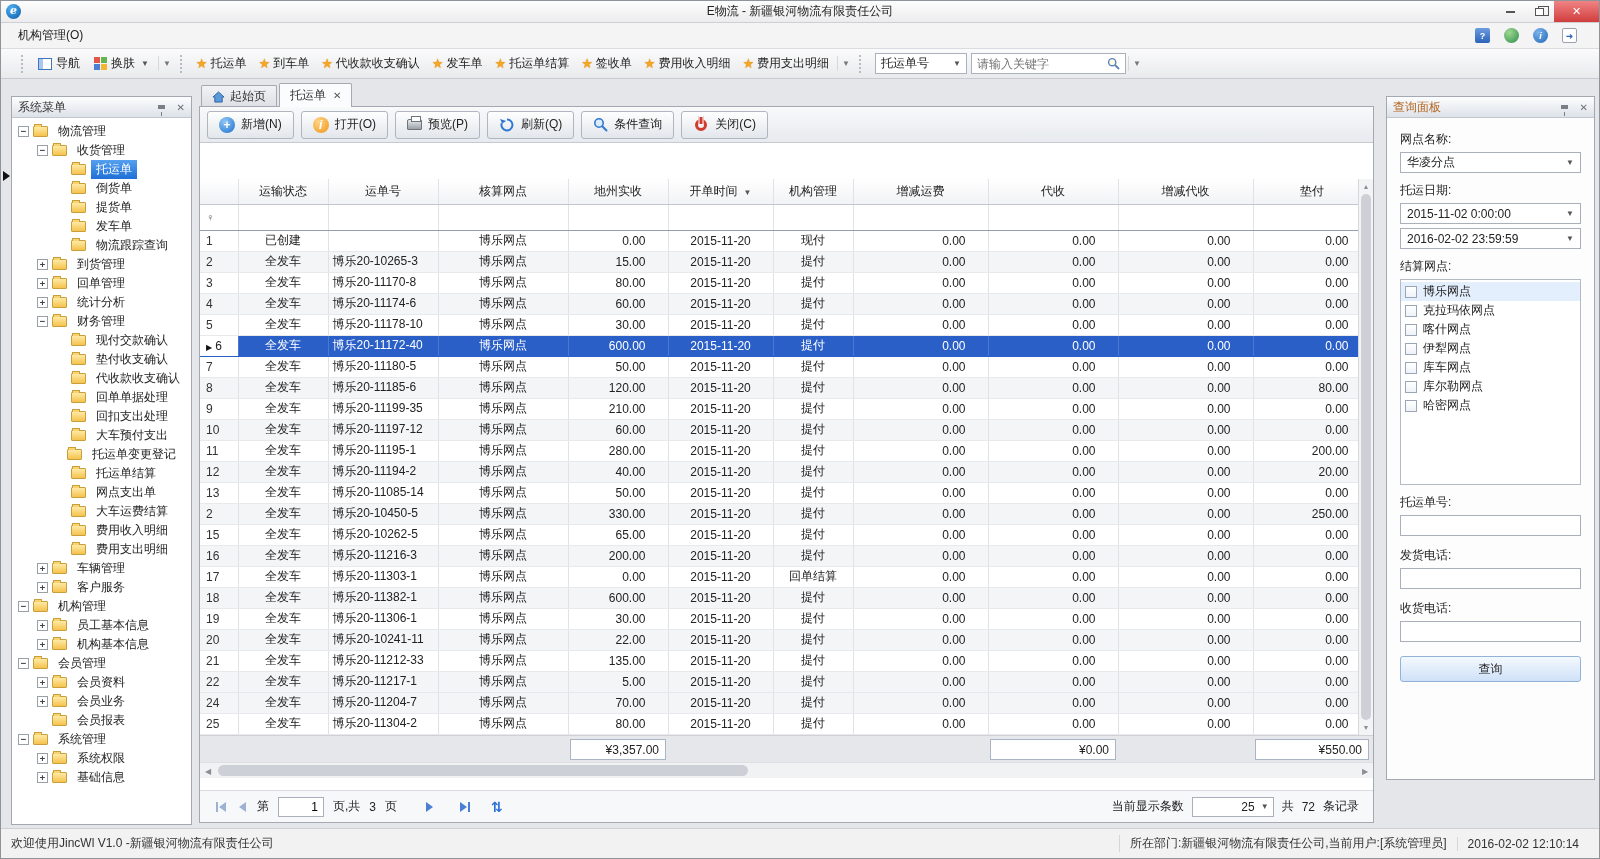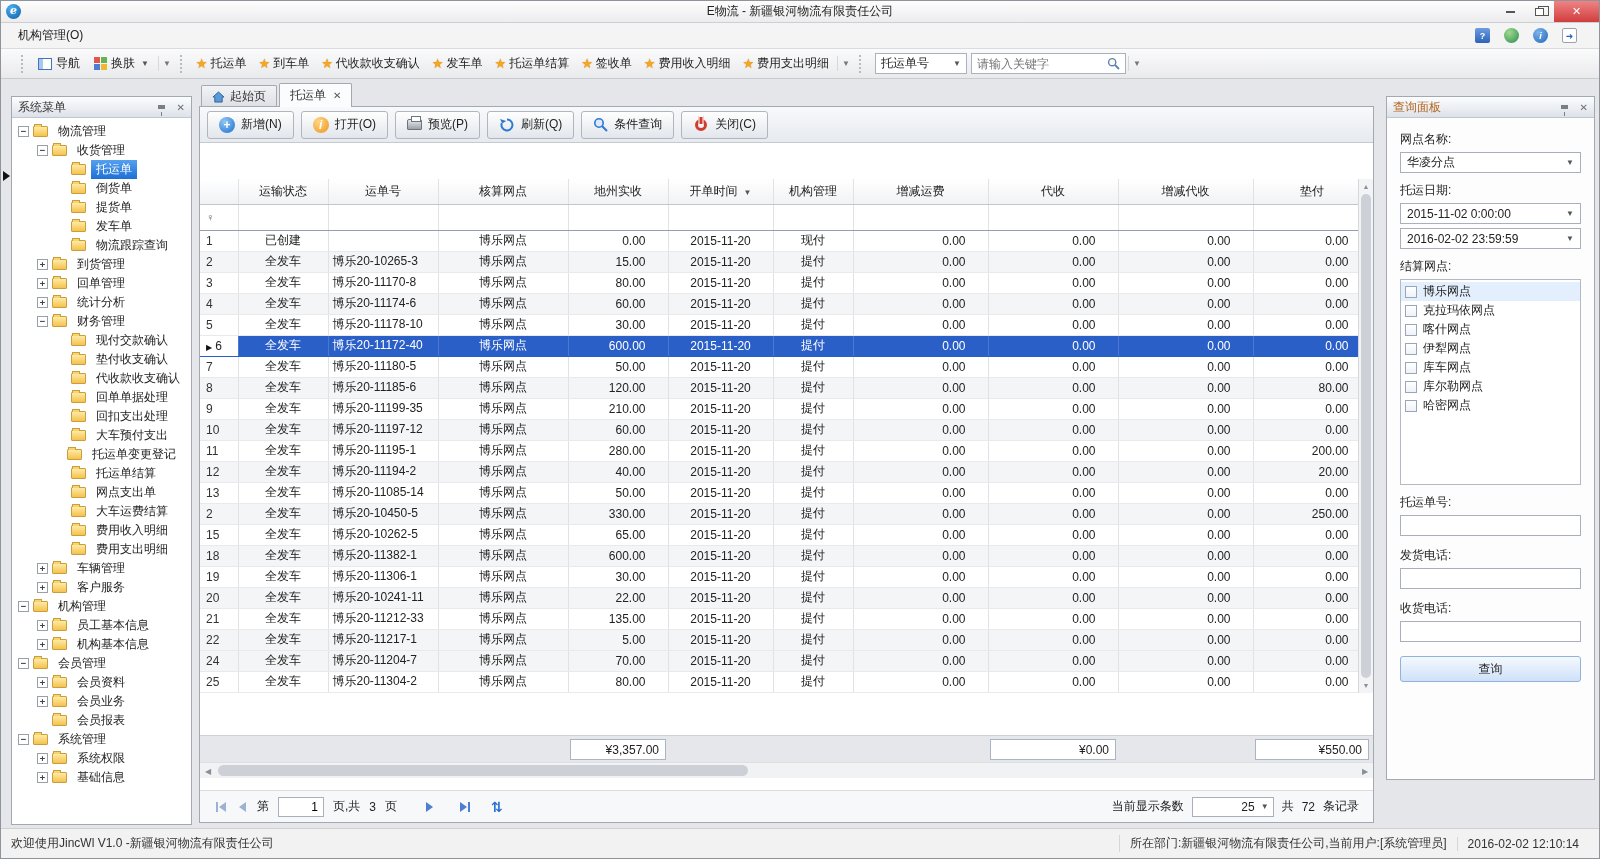--- a/index.html
+++ b/index.html
@@ -752,20 +752,46 @@
                     <td class="al-c">博乐网点</td>
                     <td class="al-r">65.00</td>
                     <td class="al-c">2015-11-20</td>
                     <td class="al-c">提付</td>
                     <td class="al-r">0.00</td>
                     <td class="al-r">0.00</td>
                     <td class="al-r">0.00</td>
                     <td class="al-r">0.00</td>
                   </tr>
                   <tr class="alt">
+                    <td class="rn">16</td>
+                    <td class="al-c">全发车</td>
+                    <td class="al-l">博乐20-11216-3</td>
+                    <td class="al-c">博乐网点</td>
+                    <td class="al-r">200.00</td>
+                    <td class="al-c">2015-11-20</td>
+                    <td class="al-c">提付</td>
+                    <td class="al-r">0.00</td>
+                    <td class="al-r">0.00</td>
+                    <td class="al-r">0.00</td>
+                    <td class="al-r">0.00</td>
+                  </tr>
+                  <tr>
+                    <td class="rn">17</td>
+                    <td class="al-c">全发车</td>
+                    <td class="al-l">博乐20-11303-1</td>
+                    <td class="al-c">博乐网点</td>
+                    <td class="al-r">0.00</td>
+                    <td class="al-c">2015-11-20</td>
+                    <td class="al-c">回单结算</td>
+                    <td class="al-r">0.00</td>
+                    <td class="al-r">0.00</td>
+                    <td class="al-r">0.00</td>
+                    <td class="al-r">0.00</td>
+                  </tr>
+                  <tr class="alt">
                     <td class="rn">18</td>
                     <td class="al-c">全发车</td>
                     <td class="al-l">博乐20-11382-1</td>
                     <td class="al-c">博乐网点</td>
                     <td class="al-r">600.00</td>
                     <td class="al-c">2015-11-20</td>
                     <td class="al-c">提付</td>
                     <td class="al-r">0.00</td>
                     <td class="al-r">0.00</td>
                     <td class="al-r">0.00</td>

